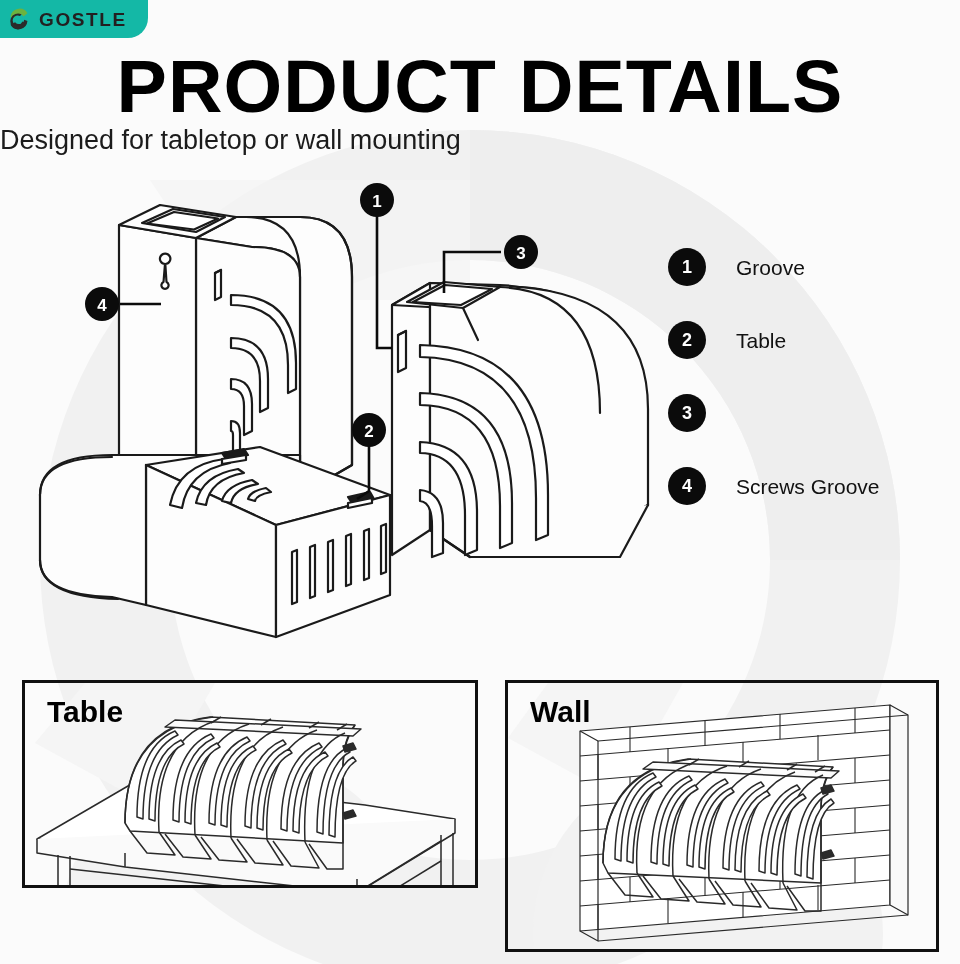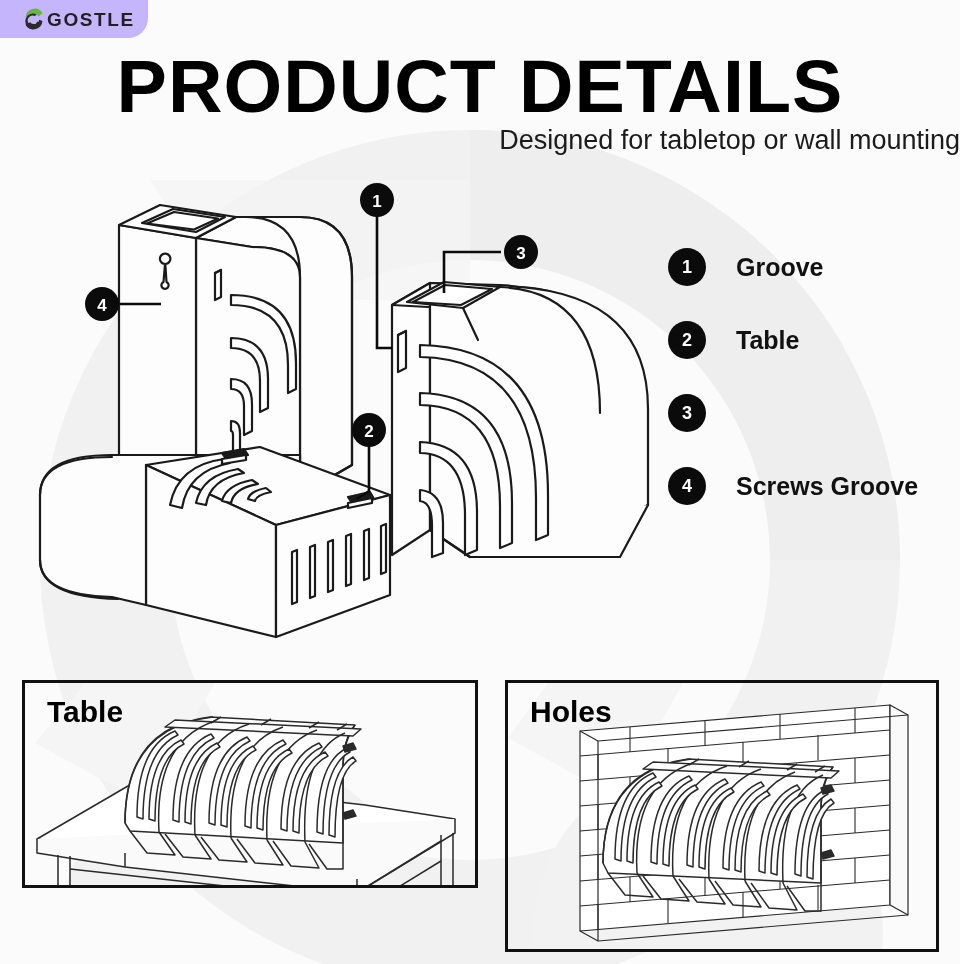--- a/index.html
+++ b/index.html
@@ -12,59 +12,59 @@
     background:#fbfbfb;
   }
   #stage { position:absolute; inset:0; }
 
   
   .wm { position:absolute; inset:0; z-index:0; pointer-events:none; }
 
   
   .logo-badge{
     position:absolute; left:0; top:0; width:148px; height:38px;
-    background:#c4b5fd; z-index:6;
+    background:#14b8a6; z-index:6;
     border-bottom-right-radius:20px;
-    display:flex; align-items:center; padding-left:21px;
+    display:flex; align-items:center; gap:7px; padding-left:6px;
   }
   .logo-mark{ width:26px; height:26px; flex:0 0 26px; }
   .logo-word{
     font-size:19px; font-weight:700; letter-spacing:1.6px;
     color:#231f20; line-height:1;
   }
 
   
   .title{
     position:absolute; left:0; right:0; top:50px; z-index:5;
     text-align:center;
     font-size:74px; font-weight:700; letter-spacing:1px;
     color:#000; line-height:1;
     font-family:"Liberation Sans", sans-serif;
     transform:scaleX(1.02);
   }
   .subtitle{
     position:absolute; left:0; right:0; top:126px; z-index:5;
-    text-align:right;
-    font-size:27px; font-weight:400; color:#1b1b1b; line-height:1.1;margin-left:13px;
+    text-align:left;
+    font-size:27px; font-weight:400; color:#1b1b1b; line-height:1.1;
   }
 
   
   .diagram{ position:absolute; left:0; top:165px; width:960px; height:510px; z-index:4; }
 
   
   .legend{ position:absolute; left:668px; top:248px; width:290px; z-index:5; }
   .legend-row{ display:flex; align-items:center; height:38px; margin-bottom:35px; }
   .badge{
     width:38px; height:38px; flex:0 0 38px; border-radius:50%;
     background:#0b0b0b; color:#fff;
     display:flex; align-items:center; justify-content:center;
     font-size:18px; font-weight:700; line-height:1;
   }
   .legend-label{
-    margin-left:30px; font-size:25px; font-weight:700; color:#111; line-height:1;
+    margin-left:30px; font-size:21px; font-weight:400; color:#111; line-height:1;
     white-space:nowrap;
   }
 
   
   .panel{
     position:absolute; border:3px solid #111; background:transparent;
     overflow:hidden; z-index:5;
   }
   #panel-table{ left:22px; top:680px; width:456px; height:208px; }
   #panel-wall { left:505px; top:680px; width:434px; height:272px; }
@@ -428,16 +428,16 @@
           <path d="M207 198 L225 222 L253 224 L237 198"></path>
           <path d="M243 200 L261 225 L289 227 L275 200"></path>
           <path d="M279 203 L297 228 L313 228 L313 200"></path>
 
           <path d="M313 105 L323 102 L326 108 L315 111 Z" fill="#2a2a2a"></path>
           <path d="M313 170 L323 167 L326 173 L315 176 Z" fill="#2a2a2a"></path>
         </g>
       </g>
     </svg>
 
-    <div class="panel-title">Holes</div>
+    <div class="panel-title">Wall</div>
   </div>
 
 </div>
 
 </body></html>

